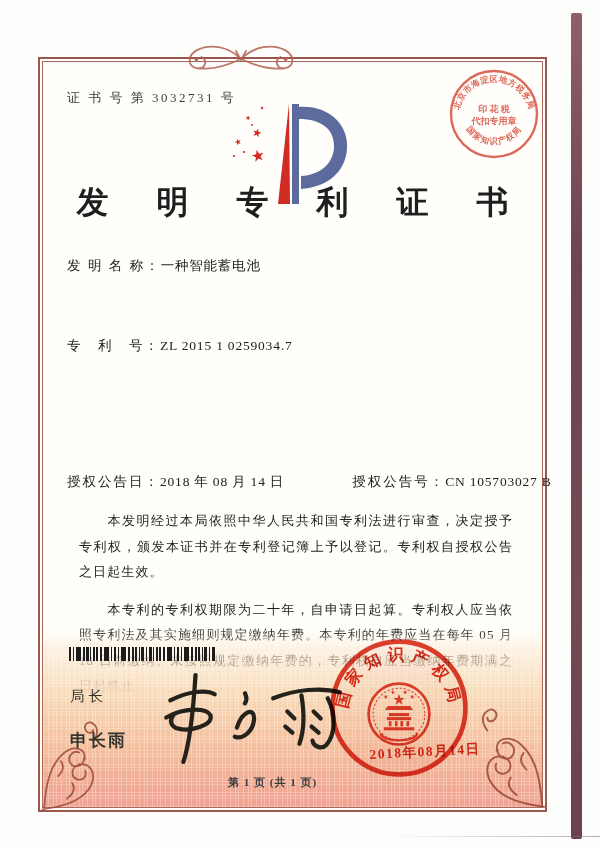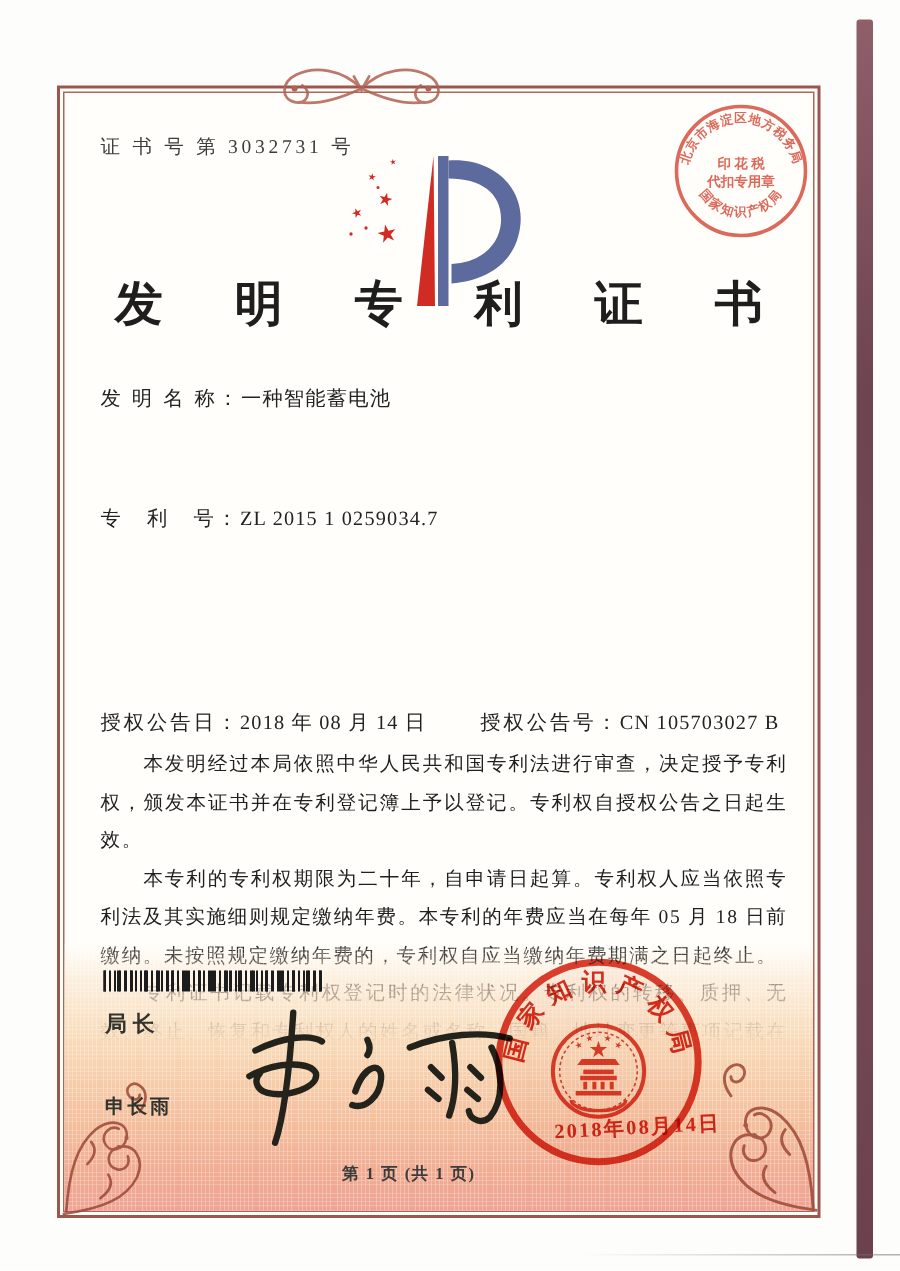--- a/index.html
+++ b/index.html
@@ -48,35 +48,35 @@
   .logo{position:absolute;left:187px;top:40px;width:145px;height:115px;}
   .title{
     position:absolute;left:0;top:122px;width:100%;
     text-align:center;font-size:32px;font-weight:600;color:#1e1e1e;
     letter-spacing:20px;padding-left:20px;box-sizing:border-box;
   }
   .field-row{position:absolute;left:27px;width:470px;font-size:13.5px;color:#222;white-space:nowrap;}
   .flabel{letter-spacing:2px;}
   .fvalue{letter-spacing:.8px;font-weight:500;}
   .fvalue2{letter-spacing:.8px;font-weight:500;}
-  .flabel2{letter-spacing:2px;margin-left:36px;text-align:right;}
+  .flabel2{letter-spacing:2px;margin-left:68px;text-align:right;}
   .paras{
     position:absolute;left:27px;top:437px;width:458px;
     font-size:13px;line-height:25.5px;letter-spacing:1.1px;color:#1f1f1f;text-align:justify;
   }
-  .paras p{margin:0;text-indent:2.2em;}
+  .paras p{margin:12px;text-indent:2.2em;}
   .barcode{
     position:absolute;left:29px;top:588px;width:147px;height:14px;
     background-image:
       repeating-linear-gradient(90deg,#1c1c1c 0 1.5px,transparent 1.5px 3.5px),
       repeating-linear-gradient(90deg,#1c1c1c 0 2px,transparent 2px 9px);
     background-color:rgba(255,255,255,.25);
   }
-  .director-label{position:absolute;left:30px;top:614px;font-size:14.5px;font-weight:700;letter-spacing:4px;color:#33332e;}
-  .director-name{position:absolute;left:30px;top:670px;font-size:13px;font-weight:700;letter-spacing:2px;color:#33332e;}
+  .director-label{position:absolute;left:30px;top:628px;font-size:14.5px;font-weight:400;letter-spacing:4px;color:#33332e;}
+  .director-name{position:absolute;left:30px;top:670px;font-size:17px;font-weight:700;letter-spacing:2px;color:#33332e;}
   .signature{position:absolute;left:100px;top:606px;width:222px;height:106px;}
   .seal{position:absolute;left:288px;top:578px;width:142px;height:142px;mix-blend-mode:multiply;}
   .seal-date{
     position:absolute;left:300px;top:684px;width:170px;text-align:center;
     color:#d8301f;font-size:13.5px;letter-spacing:1.5px;font-weight:600;
     transform:rotate(-3deg);mix-blend-mode:multiply;
   }
   .page-info{position:absolute;left:188px;top:716px;font-size:11px;letter-spacing:1px;color:#3c3c3c;font-weight:bold;}
   .flourish{position:absolute;opacity:.85;}
   .flourish-br{right:-4px;bottom:-2px;width:88px;height:108px;}

